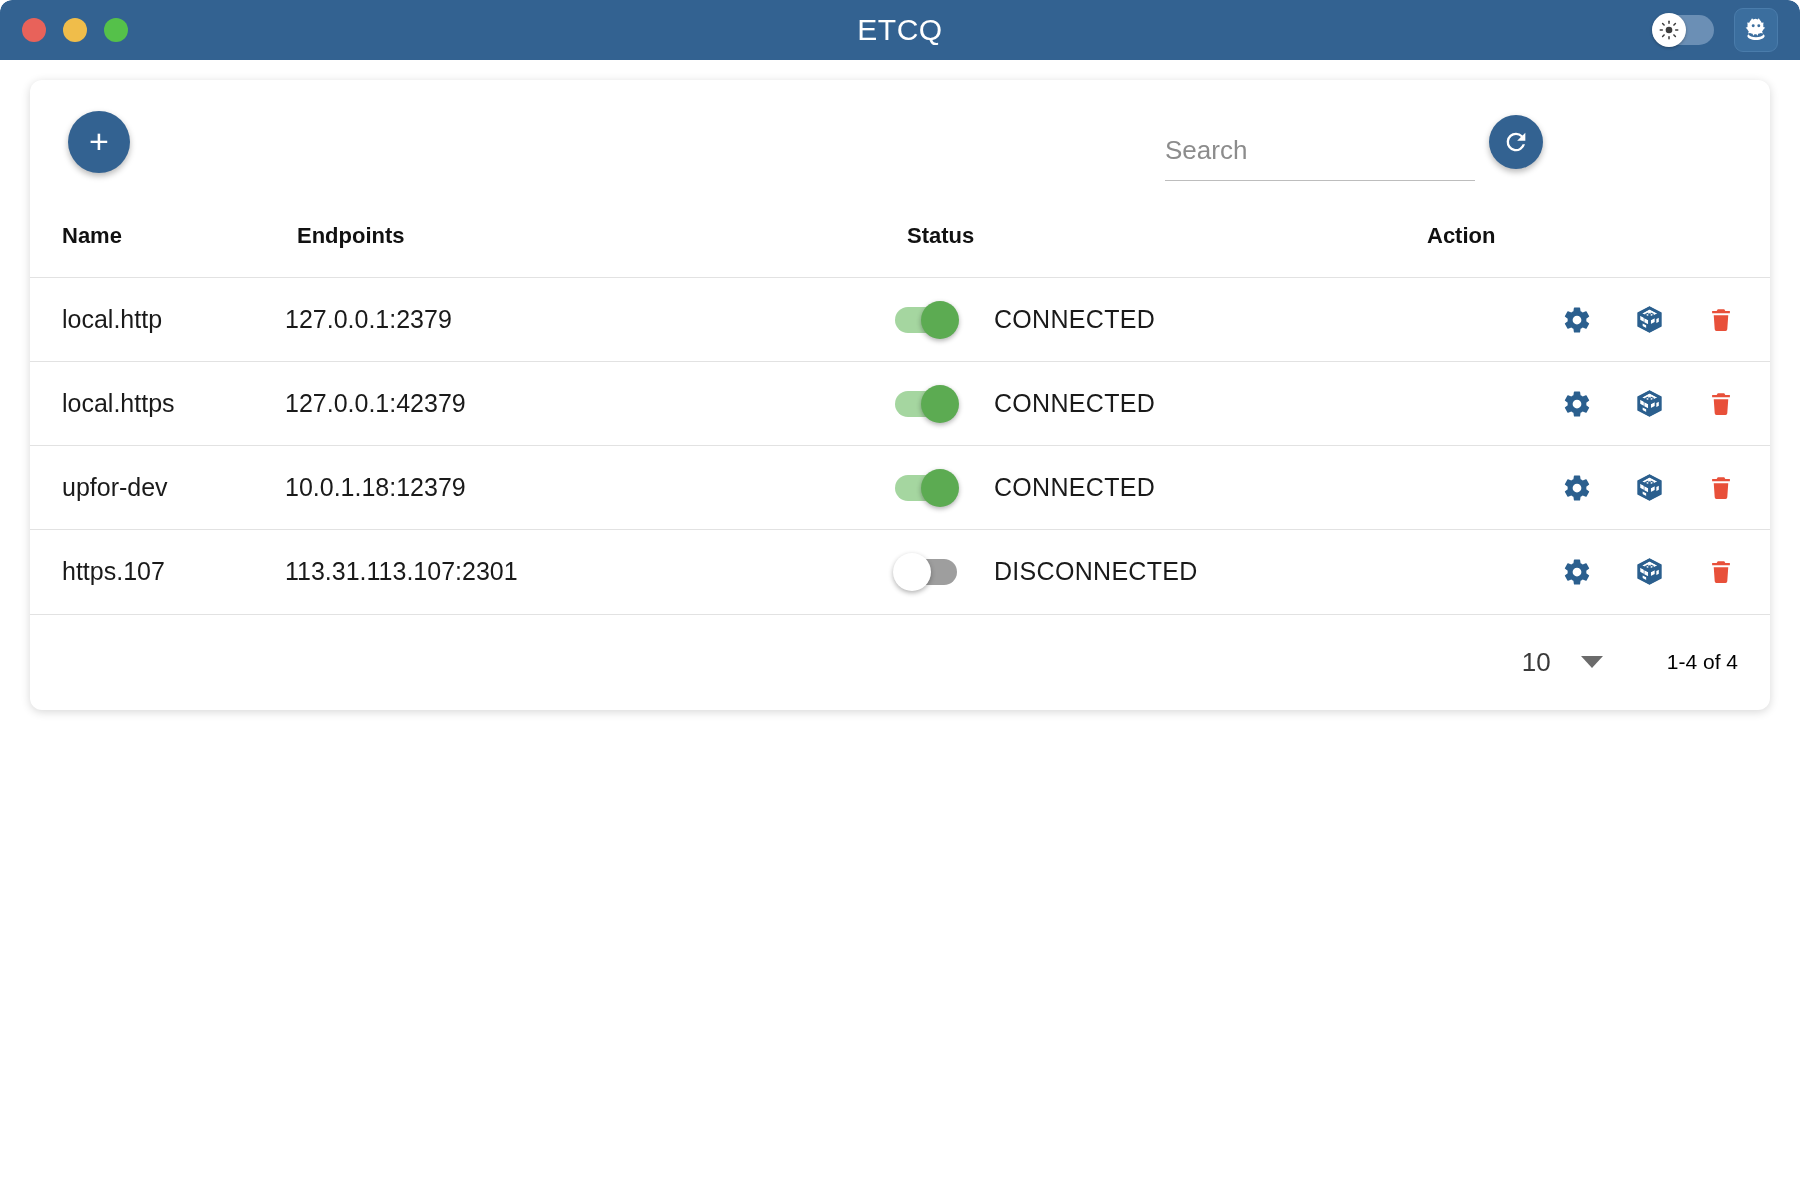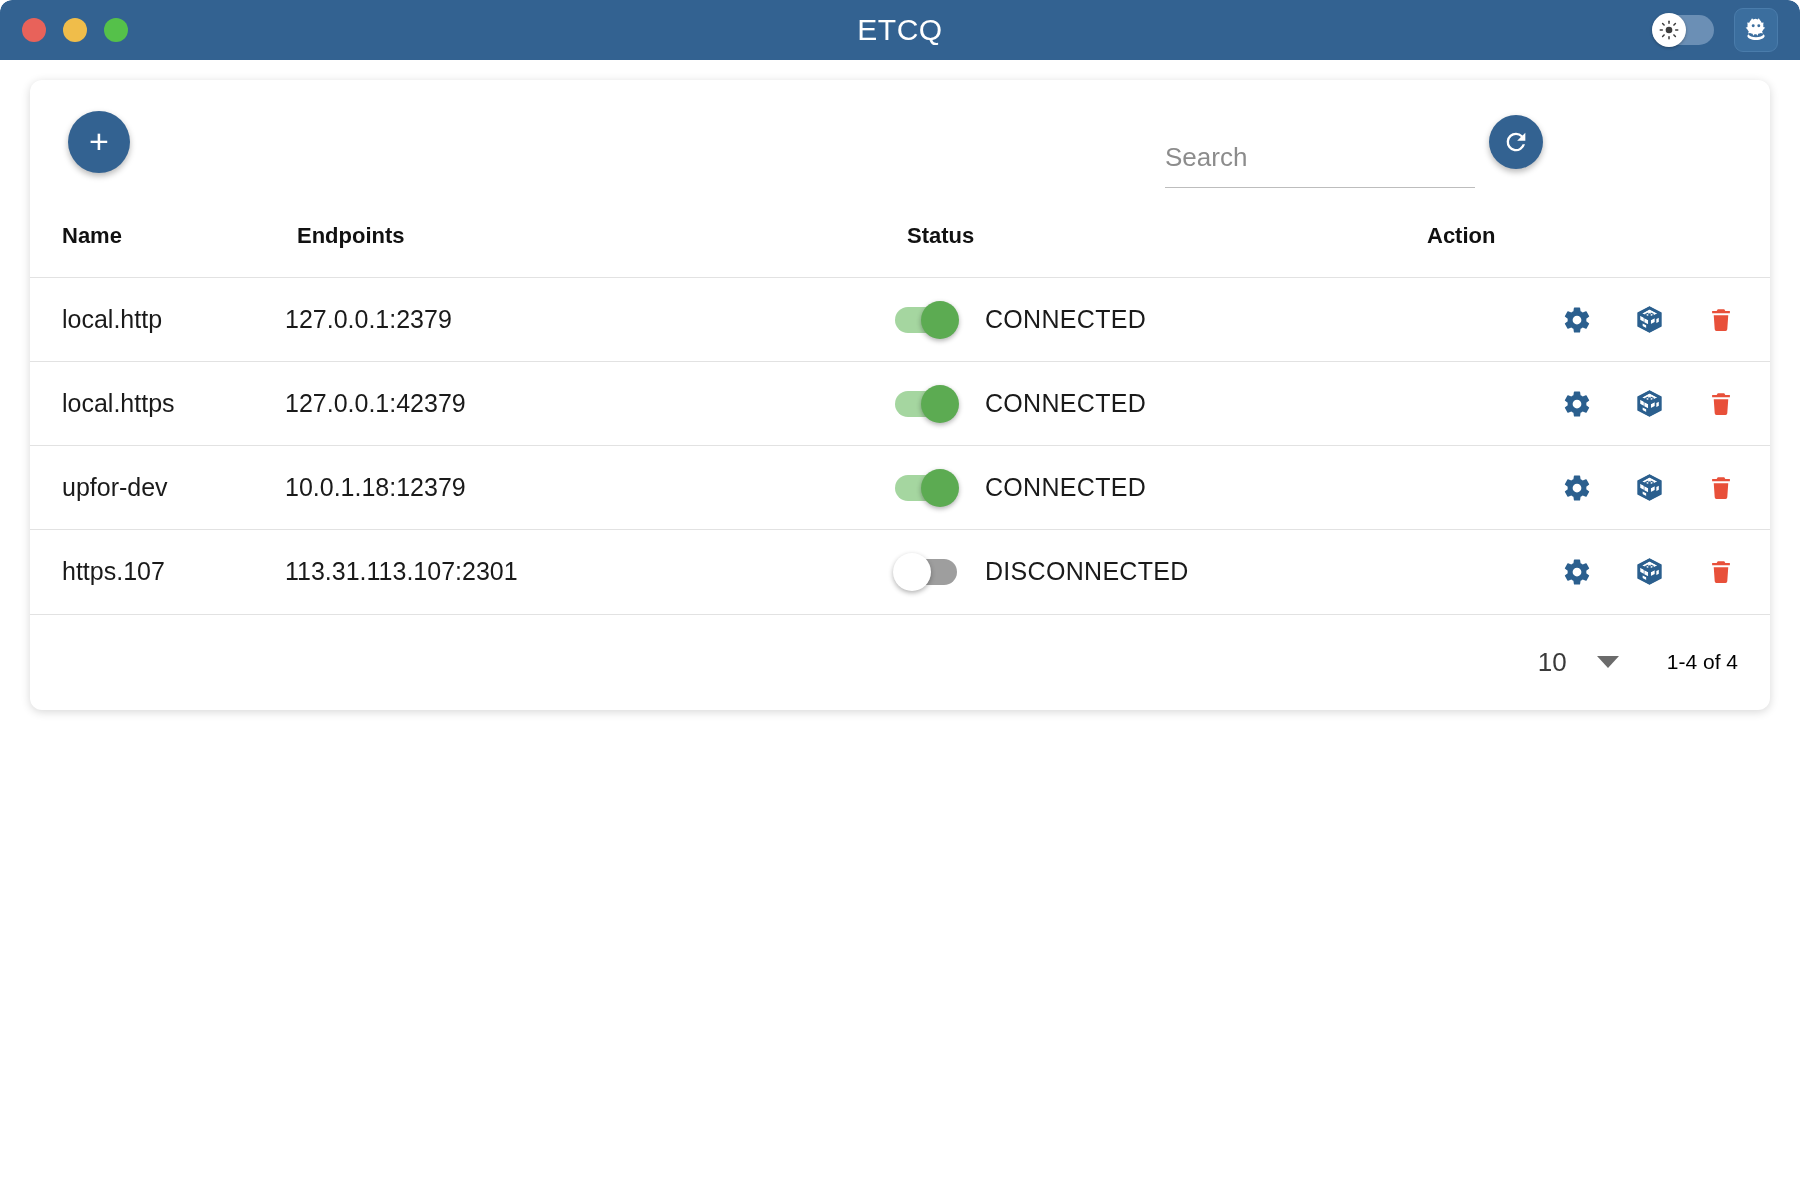--- a/index.html
+++ b/index.html
@@ -124,21 +124,21 @@
   }
   #add-button .plus-glyph {
     font-size: 34px;
     font-weight: 300;
     line-height: 1;
     margin-top: -3px;
   }
 
   #search-wrap {
     position: absolute;
-    left: 1135px; top: 62px;
+    left: 1135px; top: 55px;
     width: 310px;
   }
   #search-input {
     width: 100%;
     border: none;
     border-bottom: 1px solid #bdbdbd;
     outline: none;
     font-family: "Liberation Sans", sans-serif;
     font-size: 26px;
     color: #212121;
@@ -181,21 +181,21 @@
   .col-name      { width: 255px; padding-left: 32px !important; }
   .col-endpoints { width: 610px; margin-top: 24px; }
   .col-status    { width: 520px; }
   .col-action    { text-align: right; padding-right: 32px !important; }
   th.col-name      { padding-left: 32px !important; }
   th.col-action    { text-align: right; padding-right: 32px !important; }
 
   .status-cell-inner {
     display: flex;
     align-items: center;
-    gap: 28px;
+    gap: 37px;
   }
 
   
   .sw {
     position: relative;
     width: 62px; height: 26px;
     border-radius: 13px;
     flex: 0 0 auto;
     cursor: pointer;
   }
@@ -231,21 +231,21 @@
   }
 
   
   #table-footer {
     border-top: 1px solid #e2e2e2;
     height: 96px;
     display: flex;
     align-items: center;
     justify-content: flex-end;
     padding-right: 32px;
-    gap: 0;
+    gap: 16px;
   }
   #page-size-select {
     display: flex; align-items: center; gap: 30px;
     cursor: pointer;
     margin-right: 48px;
   }
   #page-size-value {
     font-size: 26px;
     color: #3a3a3a;
   }

